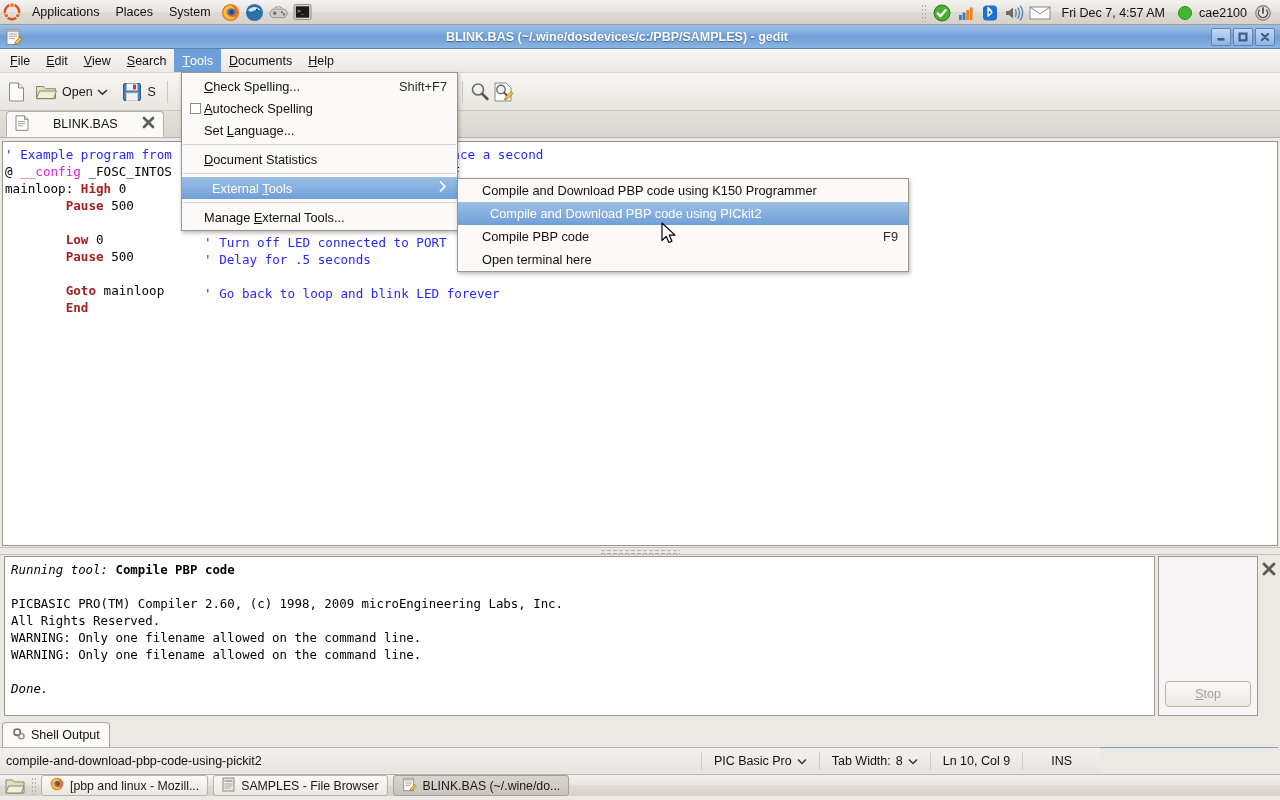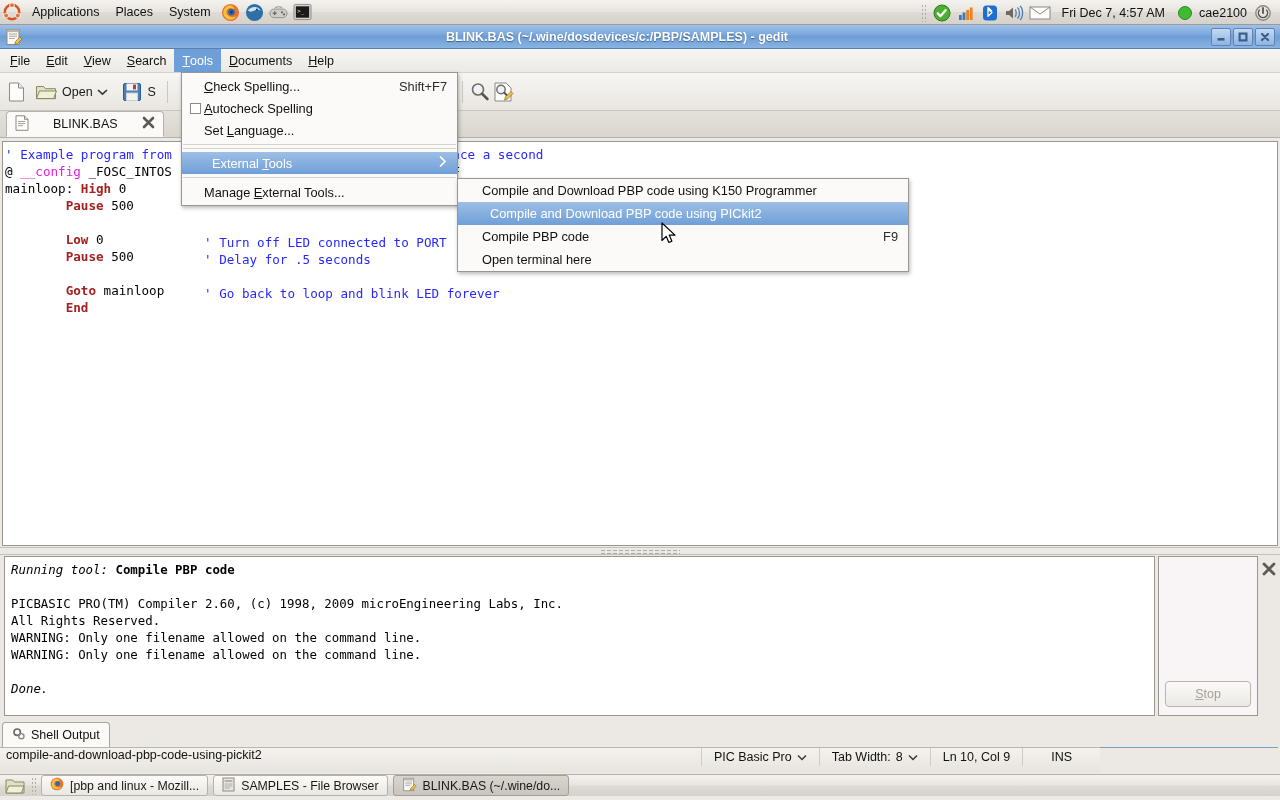--- a/index.html
+++ b/index.html
@@ -154,21 +154,21 @@
     display:flex; align-items:center; gap:5px; height:25px; padding:0 9px;
     background:#fbfaf8; border:1px solid #a9a5a0; border-bottom:none;
     border-radius:4px 4px 0 0; font-size:12.5px; color:#12110f;
   }
 
   
   .statusbar {
     position:absolute; left:0; bottom:0; width:1100px; height:26px;
     background:linear-gradient(to bottom,#f4f2ee,#e7e4df);
     border-top:1px solid #b9b5af;
-    display:flex; align-items:flex-start; font-size:12.5px; color:#12110f;
+    display:flex; align-items:center; font-size:12.5px; color:#12110f;
   }
   .sb-left { padding-left:6px; flex:1; white-space:nowrap; }
   .sb-cell { padding:0 12px; border-left:1px solid #cfcbc5; height:18px; display:flex; align-items:center; gap:5px; white-space:nowrap; }
 
   
   .taskbar {
     position:absolute; left:0; top:774px; width:1280px; height:22px;
     background: linear-gradient(to bottom,#f4f2ef 0%,#e8e5e0 48%,#dedad4 52%,#d6d2cb 100%);
     border-top:1px solid #b3afa9;
     display:flex; align-items:center; padding-left:4px; gap:5px;
@@ -558,20 +558,23 @@
       <span class="accel">Shift+F7</span>
     </div>
     <div class="mi">
       <span class="chk"></span>
       <span class="lbl"><u>A</u>utocheck Spelling</span>
     </div>
     <div class="mi">
       <span class="lbl">Set <u>L</u>anguage...</span>
     </div>
     <div class="mi-sep"></div>
+    <div class="mi">
+      <span class="lbl"><u>D</u>ocument Statistics</span>
+    </div>
     <div class="mi-sep"></div>
     <div class="mi sel">
       <span class="lbl">External <u>T</u>ools</span>
       <span class="arrow-r">
         <svg width="9" height="13" viewBox="0 0 9 13">
             <path d="M2 1.5L7 6.5 2 11.5" fill="none" stroke="#ffffff" stroke-width="1.7"></path>
           </svg>
       </span>
     </div>
     <div class="mi-sep"></div>

